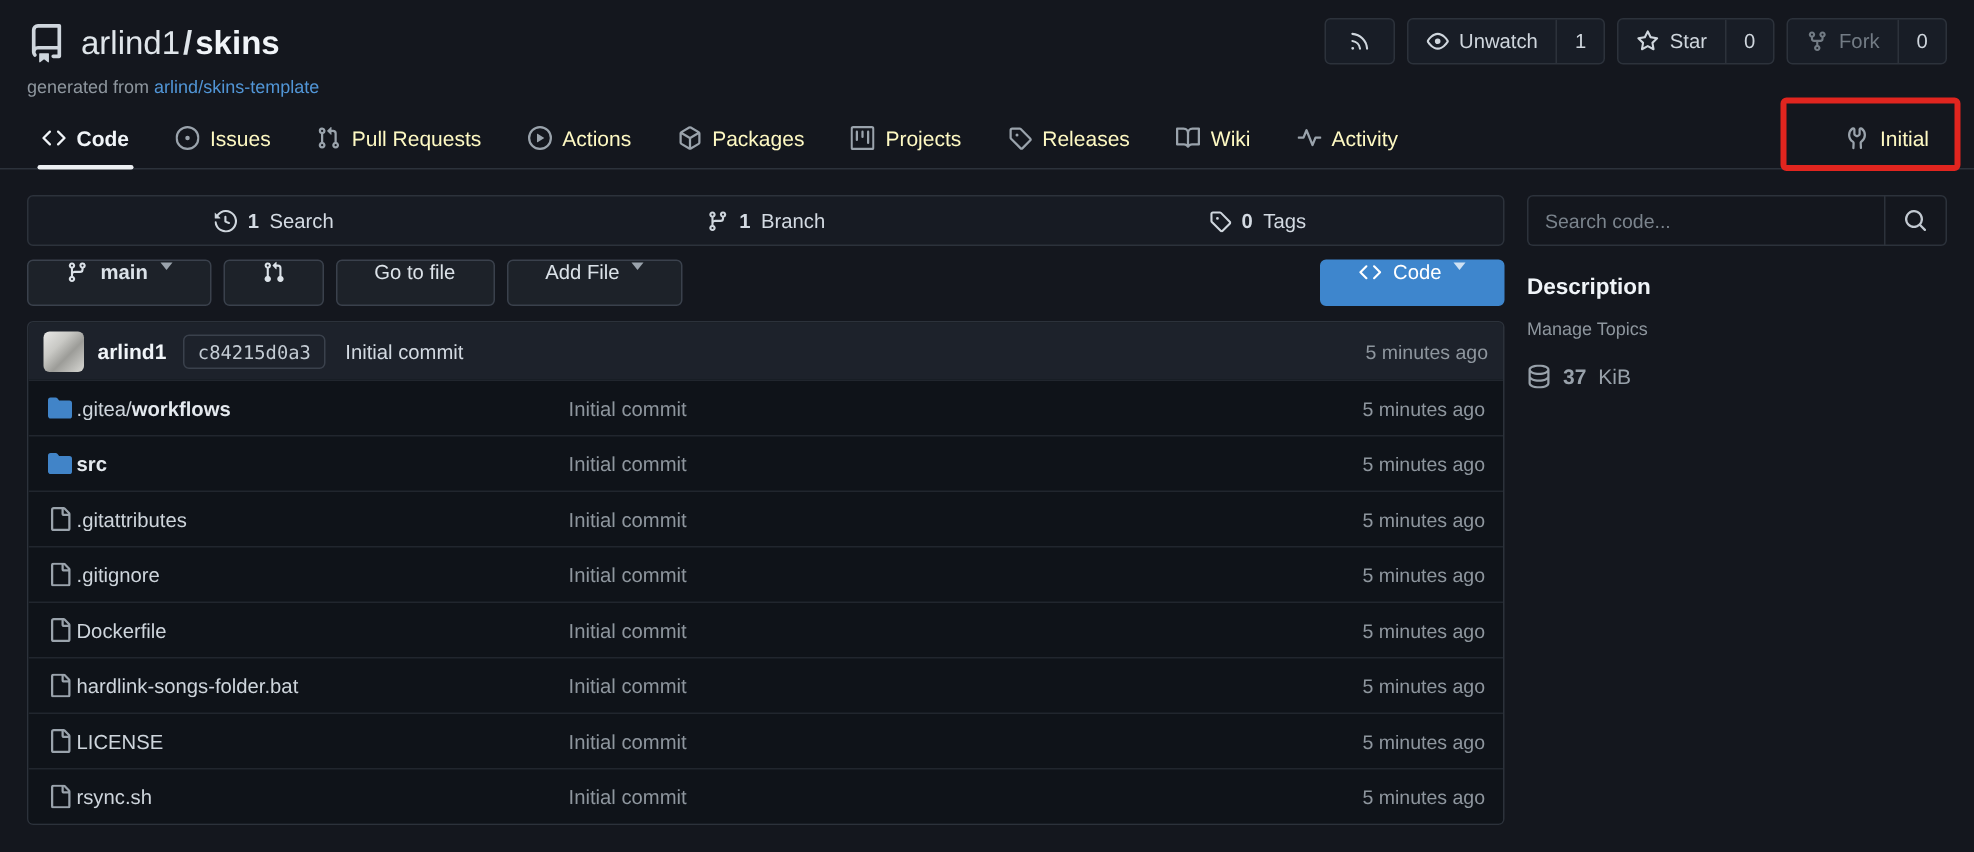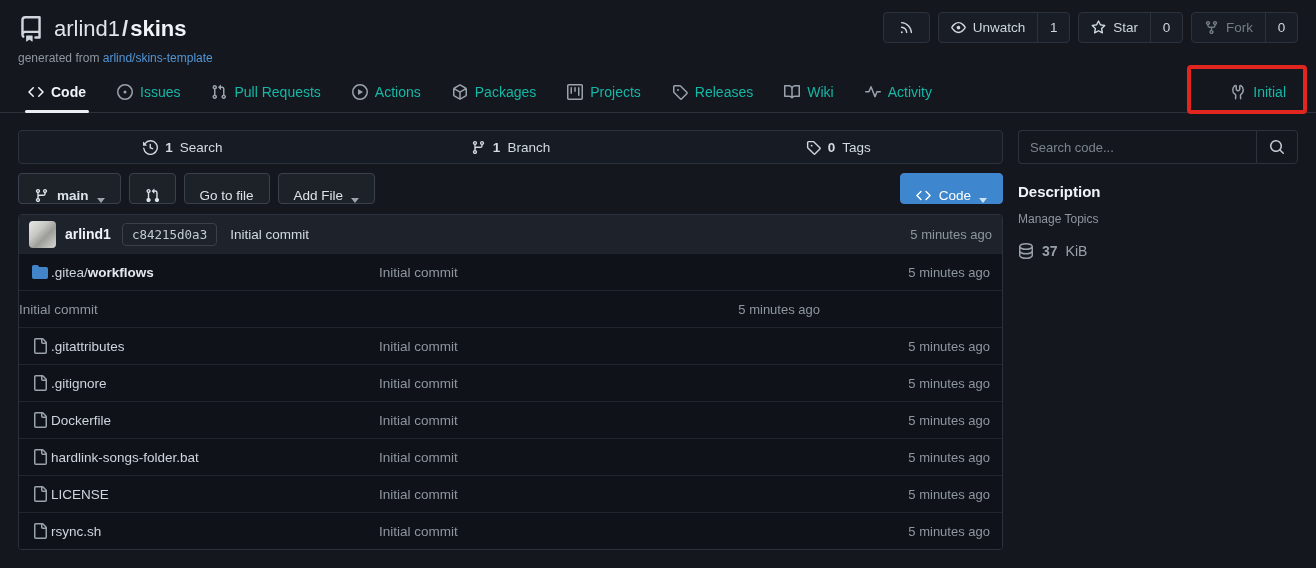--- a/index.html
+++ b/index.html
@@ -31,21 +31,21 @@
         border-radius:4px;background:var(--btn-bg);color:#cfd6dd;font-size:13.5px;overflow:hidden;cursor:pointer}
   .hbtn .seg{display:flex;align-items:center;gap:7px;padding:0 12px}
   .hbtn .cnt{display:flex;align-items:center;justify-content:center;min-width:32px;padding:0 10px;border-left:1px solid var(--border)}
   .hbtn.icon-only .seg{padding:0 15px}
   .hbtn .dimmed{color:var(--dim)}
 
   
   .nav{position:relative;display:flex;align-items:center;gap:31px;height:41px;
        margin-top:7px;padding:0 18px 0 28px;border-bottom:1px solid var(--border)}
   .tab{position:relative;display:flex;align-items:center;gap:7px;height:100%;
-       color:#14b8a6;font-size:14px;cursor:pointer}
+       color:#fef9c3;font-size:14px;cursor:pointer}
   .tab .ticon{color:#9aa3ac}
   .tab.active{color:var(--text-strong);font-weight:700}
   .tab.active .ticon{color:var(--text-strong)}
   .tab.active::after{content:"";position:absolute;left:-3px;right:-3px;bottom:-1px;height:3px;background:#eceff2;border-radius:2px}
   .tab-settings{margin-left:auto;margin-right:12px}
   .annotation-box{position:absolute;right:9px;top:-7px;width:120px;height:49px;
        border:4px solid var(--red);border-radius:4px;pointer-events:none;z-index:5}
 
   
   .content{display:flex;gap:15px;padding:17px 18px 0}
@@ -53,21 +53,21 @@
   .sidebar{flex:1;min-width:0}
 
   
   .stats{display:flex;height:34px;border:1px solid var(--border);border-radius:4px;background:var(--bar-bg)}
   .stat{flex:1;display:flex;align-items:center;justify-content:center;gap:7px;font-size:13.5px;color:#d3dae2;cursor:pointer}
   .stat .sicon{color:#cfd6dd}
   .stat b{font-weight:700}
 
   
   .toolbar{display:flex;align-items:center;gap:8px;margin-top:9px}
-  .tbtn{display:flex;align-items:flex-end;gap:8px;height:31px;padding:0 15px;
+  .tbtn{display:flex;align-items:flex-start;gap:8px;height:31px;padding:0 25px;
         border:1px solid var(--border-light);border-radius:4px;background:#1d2229;
         color:#dbe2e8;font-size:13.5px;cursor:pointer}
   .tbtn b{font-weight:700}
   .caret{width:0;height:0;border-left:4px solid transparent;border-right:4px solid transparent;
          border-top:5px solid #9aa3ac;margin-top:1px}
   .code-btn{margin-left:auto;background:var(--primary);border-color:var(--primary);color:#fff;font-weight:400}
   .code-btn .caret{border-top-color:#cfe2f4}
 
   
   .filebox{margin-top:10px;border:1px solid var(--border);border-radius:4px;overflow:hidden;background:var(--box-bg)}
@@ -335,20 +335,28 @@
                   <svg width="16" height="16" viewBox="0 0 16 16">
                     <path fill="currentColor" d="M1.75 1A1.75 1.75 0 0 0 0 2.75v10.5C0 14.216.784 15 1.75 15h12.5A1.75 1.75 0 0 0 16 13.25v-8.5A1.75 1.75 0 0 0 14.25 3H7.5a.25.25 0 0 1-.2-.1l-.9-1.2C6.07 1.26 5.55 1 5 1Z"></path>
                   </svg>
                 </span>
                 <a><span class="pfx">.gitea/</span><span class="base">workflows</span></a>
               </div>
               <a class="fcommit">Initial commit</a>
               <div class="ftime">5 minutes ago</div>
             </div>
             <div class="frow folder">
+              <div class="fname">
+                <span class="foldic">
+                  <svg width="16" height="16" viewBox="0 0 16 16">
+                    <path fill="currentColor" d="M1.75 1A1.75 1.75 0 0 0 0 2.75v10.5C0 14.216.784 15 1.75 15h12.5A1.75 1.75 0 0 0 16 13.25v-8.5A1.75 1.75 0 0 0 14.25 3H7.5a.25.25 0 0 1-.2-.1l-.9-1.2C6.07 1.26 5.55 1 5 1Z"></path>
+                  </svg>
+                </span>
+                <a><span class="pfx"></span><span class="base">src</span></a>
+              </div>
               <a class="fcommit">Initial commit</a>
               <div class="ftime">5 minutes ago</div>
             </div>
             <div class="frow file">
               <div class="fname">
                 <span class="filic">
                   <svg width="16" height="16" viewBox="0 0 16 16">
                     <path fill="currentColor" d="M2 1.75C2 .784 2.784 0 3.75 0h6.586c.464 0 .909.184 1.237.513l2.914 2.914c.329.328.513.773.513 1.237v9.586A1.75 1.75 0 0 1 13.25 16h-9.5A1.75 1.75 0 0 1 2 14.25Zm1.75-.25a.25.25 0 0 0-.25.25v12.5c0 .138.112.25.25.25h9.5a.25.25 0 0 0 .25-.25V6h-2.75A1.75 1.75 0 0 1 9 4.25V1.5Zm6.75.062V4.25c0 .138.112.25.25.25h2.688l-.011-.013-2.914-2.914-.013-.011Z"></path>
                   </svg>
                 </span>

